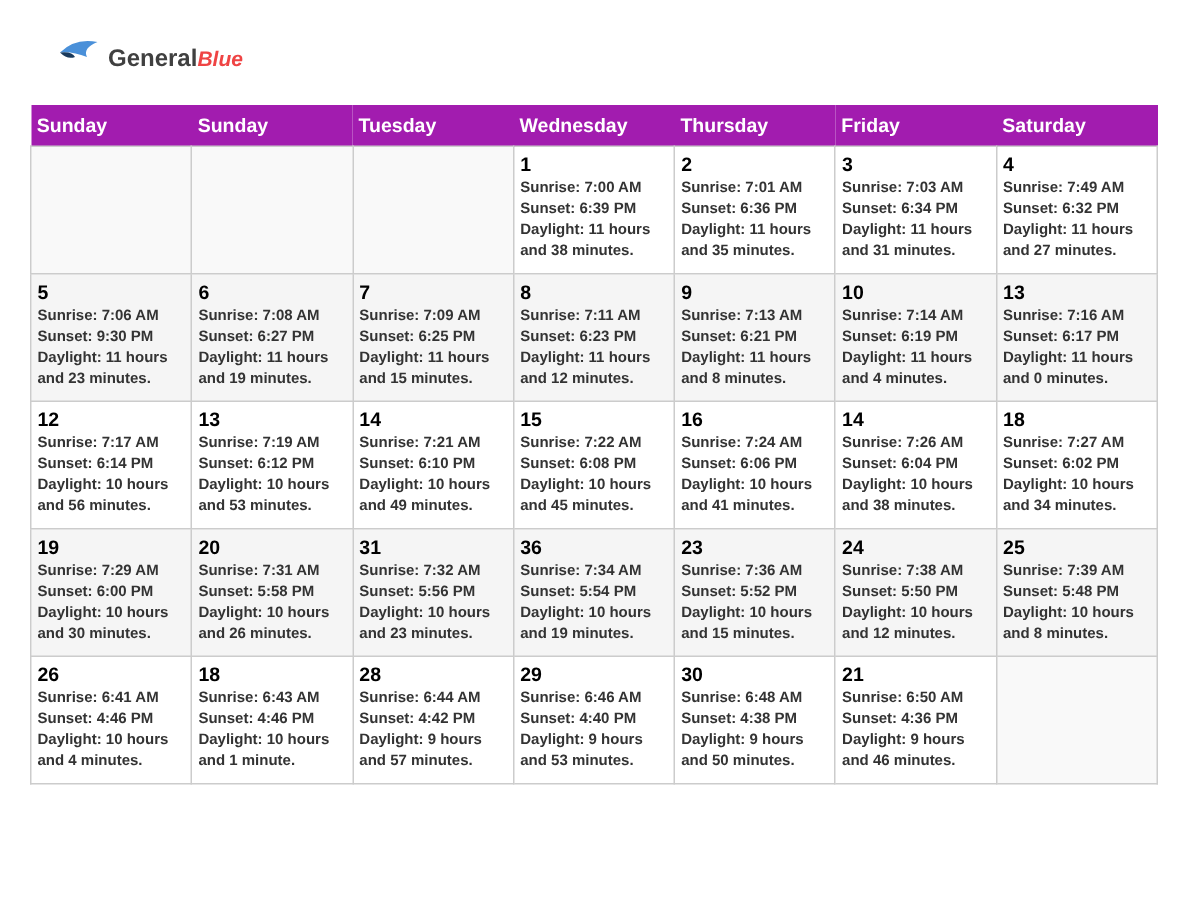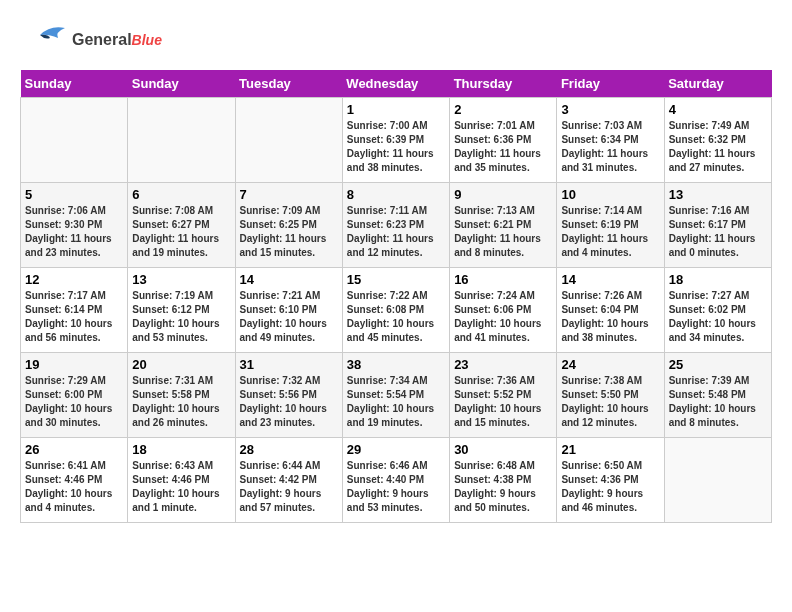--- a/index.html
+++ b/index.html
@@ -260,21 +260,21 @@
 and 26 minutes.</div>
         </td>
         <td>
           <span class="day-num">31</span>
           <div class="day-info">Sunrise: 7:32 AM
 Sunset: 5:56 PM
 Daylight: 10 hours
 and 23 minutes.</div>
         </td>
         <td>
-          <span class="day-num">38</span>
+          <span class="day-num">36</span>
           <div class="day-info">Sunrise: 7:34 AM
 Sunset: 5:54 PM
 Daylight: 10 hours
 and 19 minutes.</div>
         </td>
         <td>
           <span class="day-num">23</span>
           <div class="day-info">Sunrise: 7:36 AM
 Sunset: 5:52 PM
 Daylight: 10 hours

